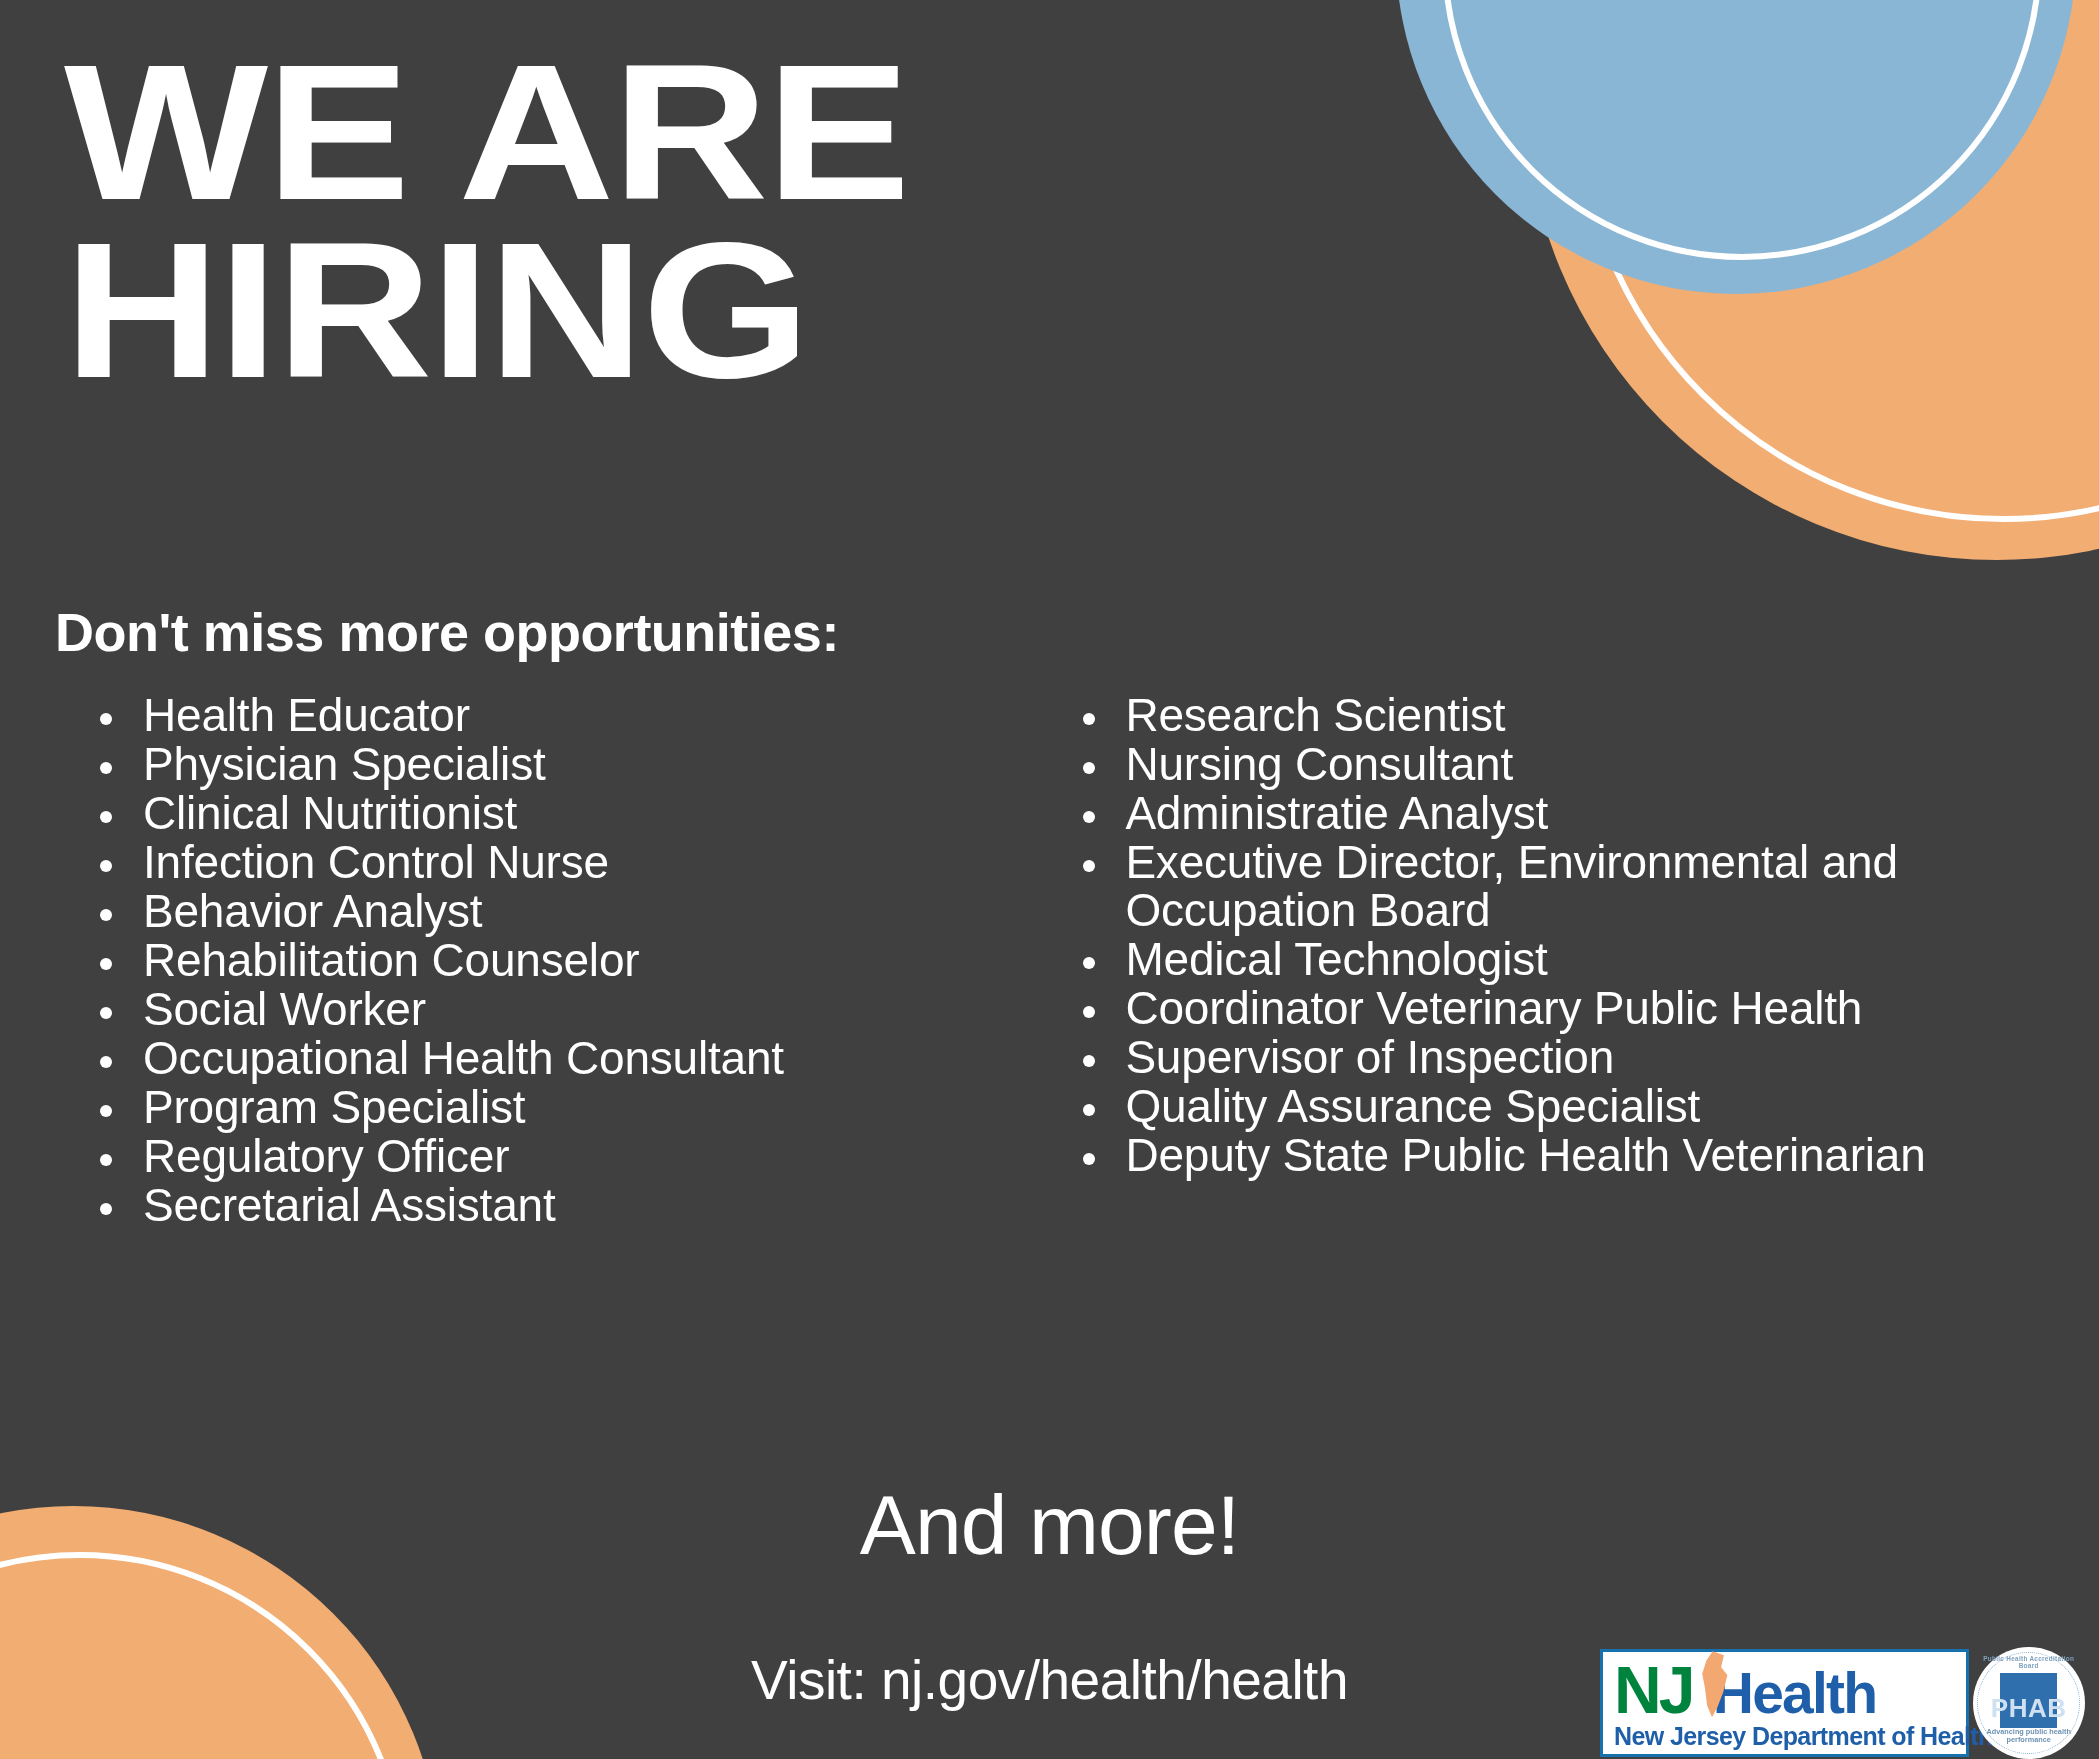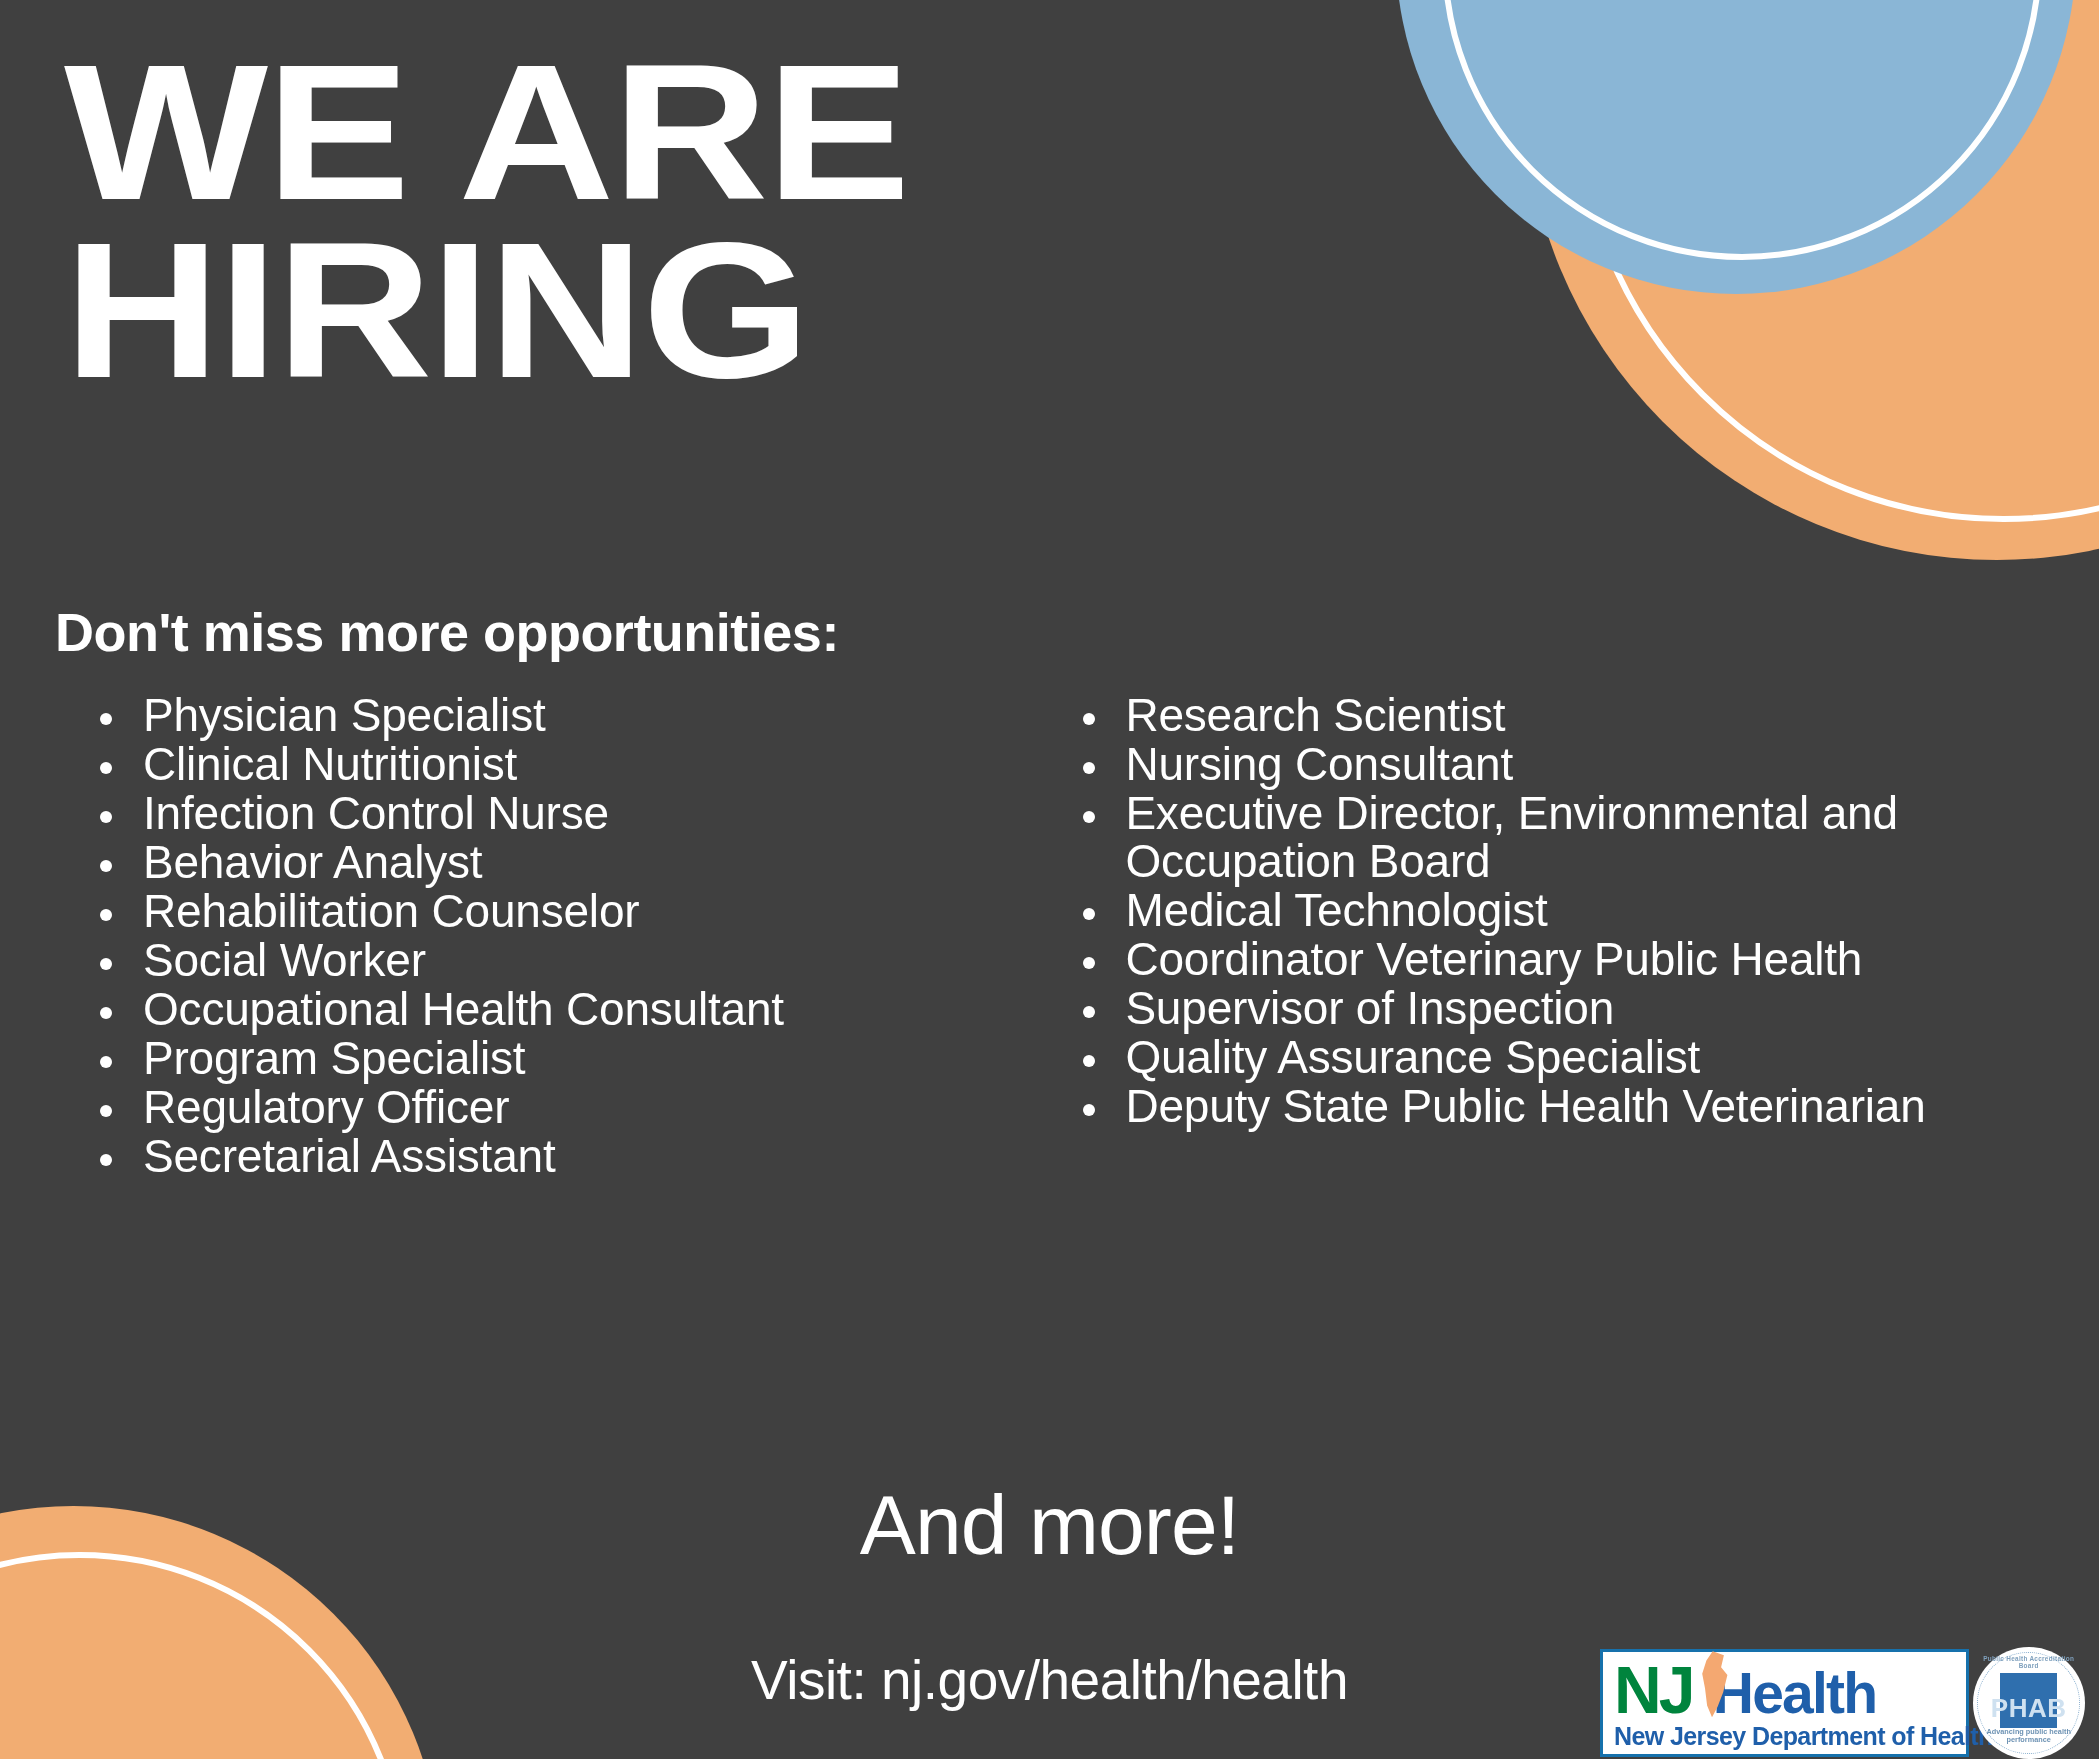--- a/index.html
+++ b/index.html
@@ -316,37 +316,39 @@
     <div class="headline-line">WE ARE</div>
     <div class="headline-line">HIRING</div>
   </div>
 
   <div id="subtitle">Don't miss more opportunities:</div>
 
   <div id="jobs">
 
     <div class="job-col" id="job-col-left">
       <ul class="job-list">
+        <li class="job-item"><span class="bullet"></span><span>Health Educator</span></li>
         <li class="job-item"><span class="bullet"></span><span>Physician Specialist</span></li>
         <li class="job-item"><span class="bullet"></span><span>Clinical Nutritionist</span></li>
         <li class="job-item"><span class="bullet"></span><span>Infection Control Nurse</span></li>
         <li class="job-item"><span class="bullet"></span><span>Behavior Analyst</span></li>
         <li class="job-item"><span class="bullet"></span><span>Rehabilitation Counselor</span></li>
         <li class="job-item"><span class="bullet"></span><span>Social Worker</span></li>
         <li class="job-item"><span class="bullet"></span><span>Occupational Health Consultant</span></li>
         <li class="job-item"><span class="bullet"></span><span>Program Specialist</span></li>
         <li class="job-item"><span class="bullet"></span><span>Regulatory Officer</span></li>
         <li class="job-item"><span class="bullet"></span><span>Secretarial Assistant</span></li>
       </ul>
     </div>
 
     <div class="job-col" id="job-col-right">
       <ul class="job-list">
         <li class="job-item"><span class="bullet"></span><span>Research Scientist</span></li>
         <li class="job-item"><span class="bullet"></span><span>Nursing Consultant</span></li>
+        <li class="job-item"><span class="bullet"></span><span>Administratie Analyst</span></li>
         <li class="job-item"><span class="bullet"></span><span>Executive Director, Environmental and Occupation Board</span></li>
         <li class="job-item"><span class="bullet"></span><span>Medical Technologist</span></li>
         <li class="job-item"><span class="bullet"></span><span>Coordinator Veterinary Public Health</span></li>
         <li class="job-item"><span class="bullet"></span><span>Supervisor of Inspection</span></li>
         <li class="job-item"><span class="bullet"></span><span>Quality Assurance Specialist</span></li>
         <li class="job-item"><span class="bullet"></span><span>Deputy State Public Health Veterinarian</span></li>
       </ul>
     </div>
 
   </div>

